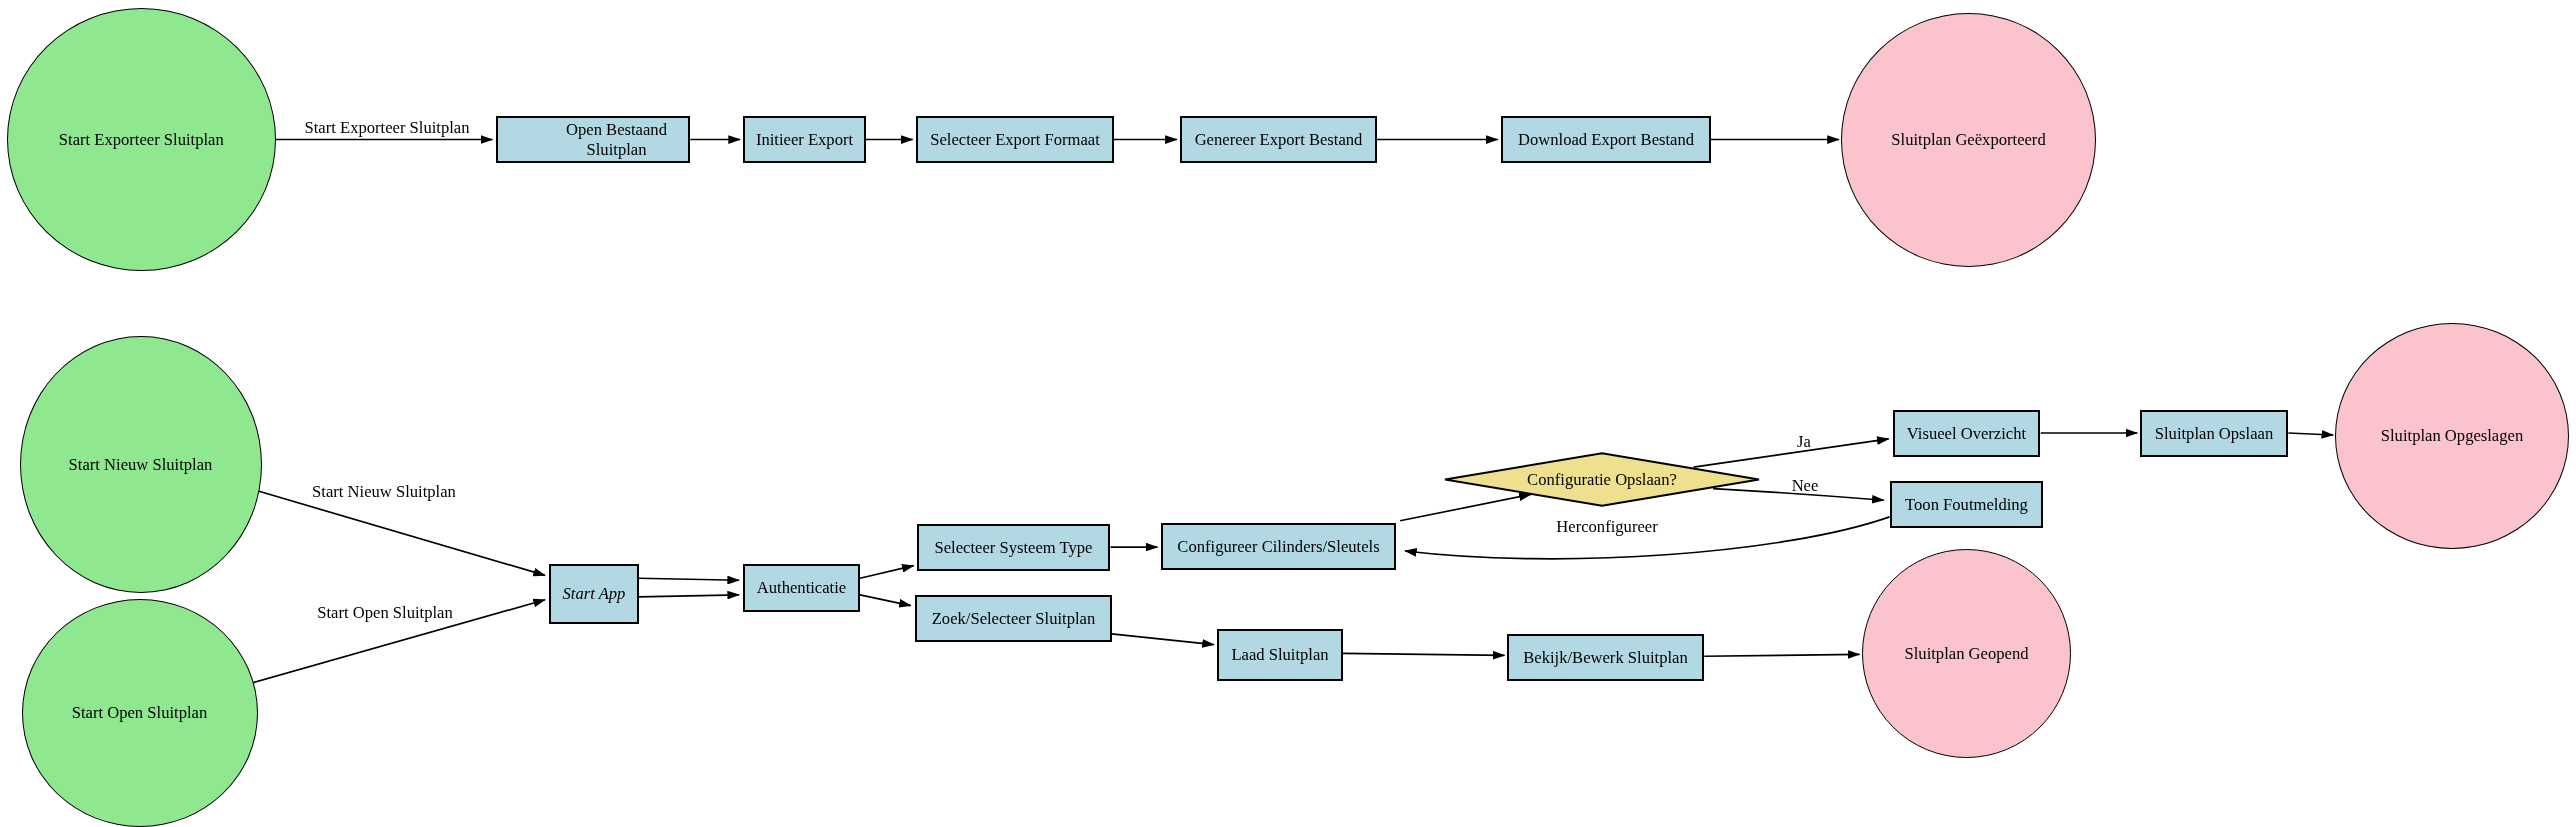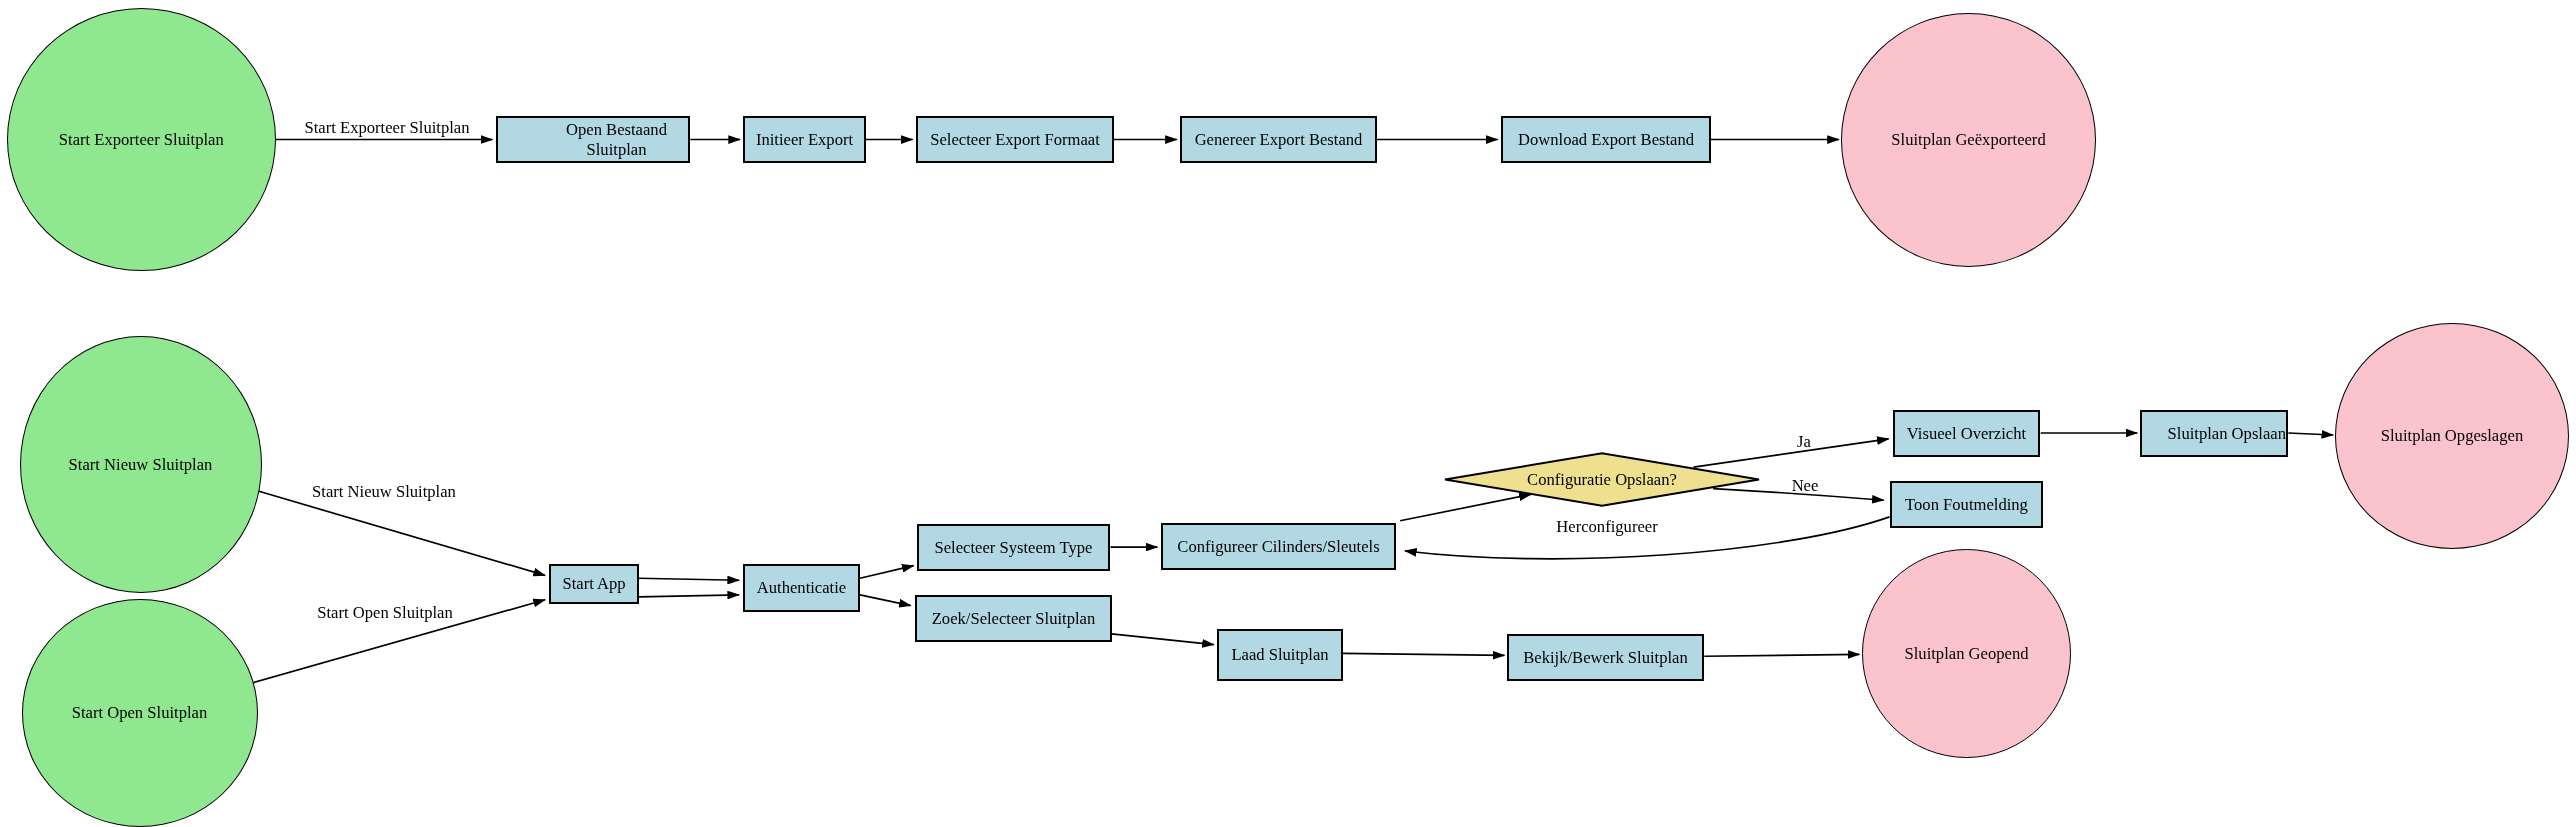--- a/index.html
+++ b/index.html
@@ -144,42 +144,42 @@
   <div class="node node-process" style="left:916px; top:116px; width:198px; height:47px;">
     <span>Selecteer Export Formaat</span>
   </div>
   <div class="node node-process" style="left:1180px; top:116px; width:197px; height:47px;">
     <span>Genereer Export Bestand</span>
   </div>
   <div class="node node-process" style="left:1501px; top:116px; width:210px; height:47px;">
     <span>Download Export Bestand</span>
   </div>
 
-  <div class="node node-process" style="left:549px; top:564px; width:90px; height:40px;">
+  <div class="node node-process" style="left:549px; top:564px; width:90px; height:60px;font-style:italic;">
     <span>Start App</span>
   </div>
   <div class="node node-process" style="left:743px; top:564px; width:117px; height:48px;">
     <span>Authenticatie</span>
   </div>
   <div class="node node-process" style="left:915px; top:595px; width:197px; height:47px;">
     <span>Zoek/Selecteer Sluitplan</span>
   </div>
   <div class="node node-process" style="left:917px; top:524px; width:193px; height:47px;">
     <span>Selecteer Systeem Type</span>
   </div>
   <div class="node node-process" style="left:1161px; top:523px; width:235px; height:47px;">
     <span>Configureer Cilinders/Sleutels</span>
   </div>
   <div class="node node-process" style="left:1893px; top:410px; width:147px; height:47px;">
     <span>Visueel Overzicht</span>
   </div>
   <div class="node node-process" style="left:1890px; top:481px; width:153px; height:47px;">
     <span>Toon Foutmelding</span>
   </div>
-  <div class="node node-process" style="left:2140px; top:410px; width:148px; height:47px;justify-content:flex-end;">
+  <div class="node node-process" style="left:2140px; top:410px; width:148px; height:47px;">
     <span>Sluitplan Opslaan</span>
   </div>
   <div class="node node-process" style="left:1217px; top:629px; width:126px; height:52px;">
     <span>Laad Sluitplan</span>
   </div>
   <div class="node node-process" style="left:1507px; top:634px; width:197px; height:47px;">
     <span>Bekijk/Bewerk Sluitplan</span>
   </div>
 
   <div class="node node-decision" style="left:1444px; top:452px; width:316px; height:55px;">

